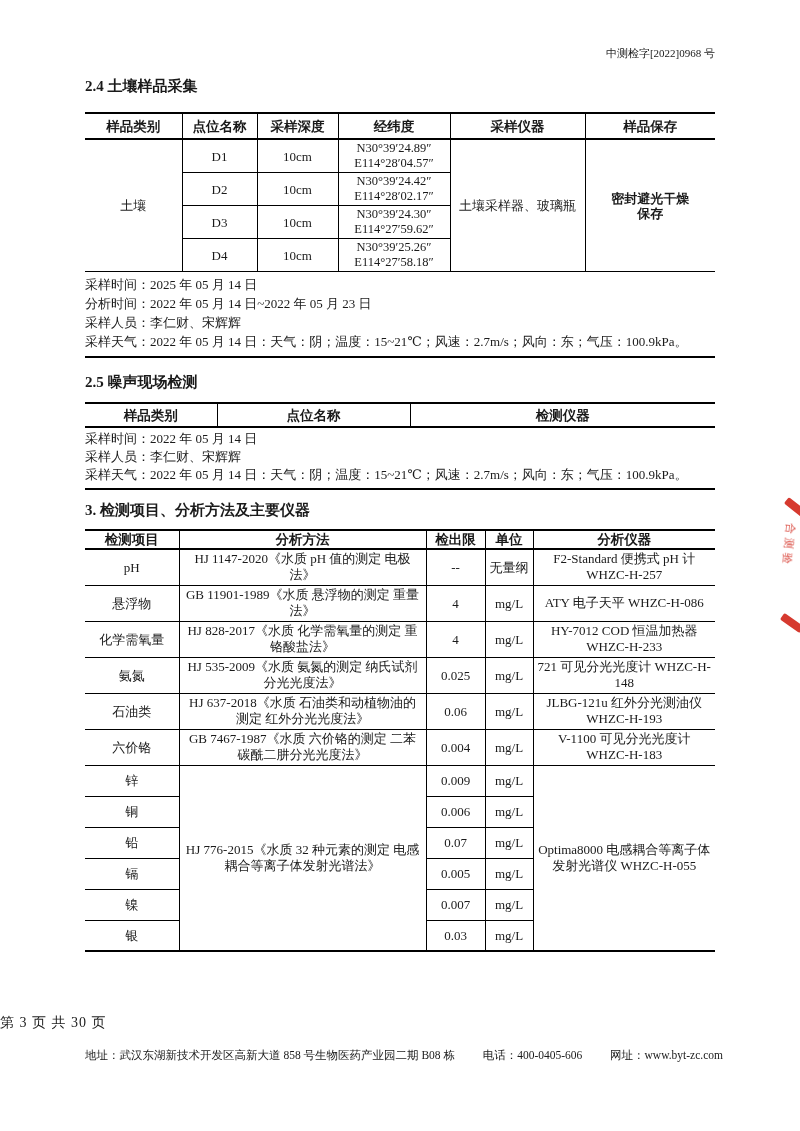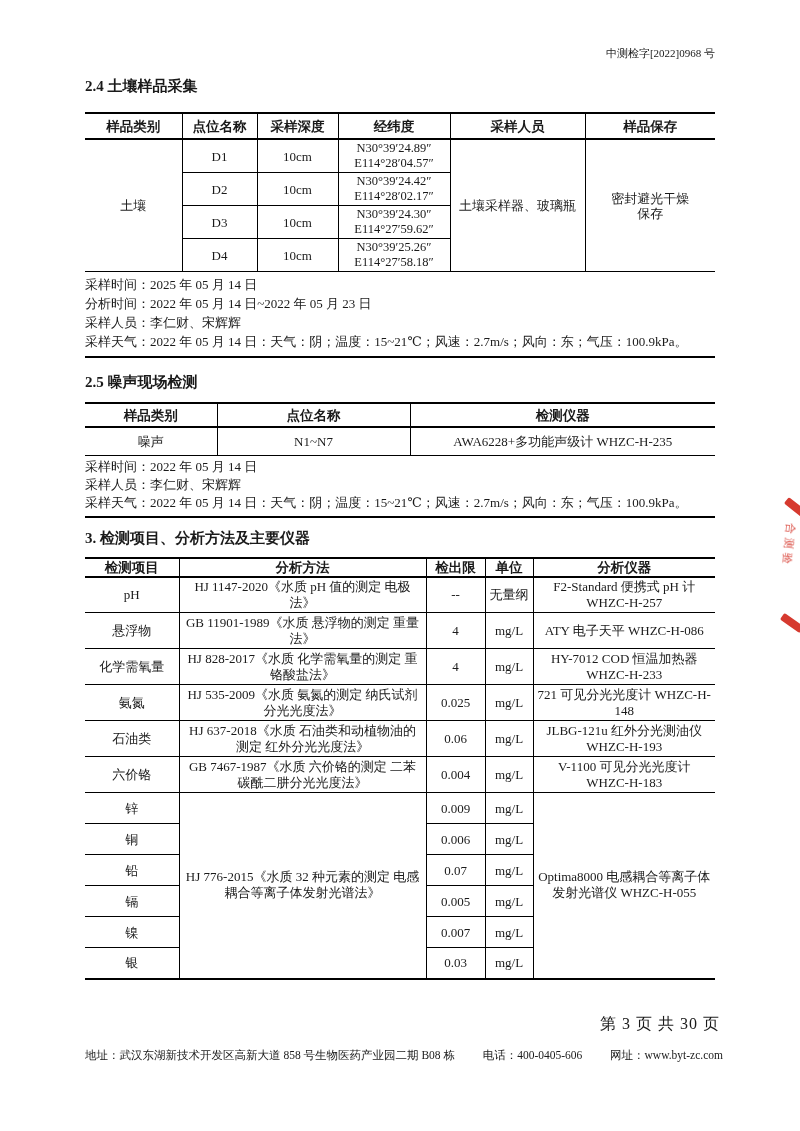--- a/index.html
+++ b/index.html
@@ -49,21 +49,21 @@
     font-weight:bold;
     font-size:13.5px;
     border-bottom:2.5px solid #000;
   }
   table.rpt .c0{border-left:none;}
   table.rpt tr + tr td{border-top:1px solid #000;}
   .t24{margin-top:15px;}
   .t24 tr.hdr{height:26px;}
   .t24 tr.data{height:30px;}
   .coord{font-size:12.5px;line-height:15px;}
-  .wrap6{width:86px;margin:0 auto;}
+  .wrap6{width:86px;margin:0 auto;font-weight:bold;}
   .notes{
     width:630px;
     border-bottom:2.5px solid #000;
     padding:3px 0 5px 0;
     font-size:13px;
     line-height:19px;
   }
   .notes .note-line{white-space:nowrap;}
   .notes25{line-height:18px;padding:2px 0 4px 0;}
   .t25{margin-top:9px;}
@@ -71,22 +71,22 @@
   .t25 tr.data{height:28px;}
   .t31{margin-top:8px;}
   .t31 tr.hdr{height:18px;}
   .t31 tr.r2{height:36px;}
   .t31 tr.r1{height:31px;}
   .t31 td.method-cell{font-size:13px;line-height:16px;}
   .t31 td.instrument-cell{font-size:13px;line-height:16px;}
   .footer-page{
     position:absolute;
     top:1014px;left:0;width:720px;
-    text-align:right;
-    font-size:16px;
+    text-align:left;
+    font-size:14px;
     letter-spacing:1px;
   }
   .footer-address{
     position:absolute;
     top:1048px;left:85px;width:638px;
     display:flex;
     justify-content:space-between;
     font-size:11.5px;
     line-height:15px;
     white-space:nowrap;
@@ -136,21 +136,21 @@
         <col style="width:112px">
         <col style="width:135px">
         <col style="width:130px">
       </colgroup>
     <tbody>
         <tr class="hdr">
       <th class="c0">样品类别</th>
       <th>点位名称</th>
       <th>采样深度</th>
       <th>经纬度</th>
-      <th>采样人员</th>
+      <th>采样仪器</th>
       <th>样品保存</th>
     </tr>
     <tr class="data">
       <td class="c0" rowspan="4">土壤</td>
       <td>D1</td>
       <td>10cm</td>
       <td>
         <div class="coord">N30°39′24.89″</div>
         <div class="coord">E114°28′04.57″</div>
       </td>
@@ -198,25 +198,20 @@
     <colgroup>
         <col style="width:132px">
         <col style="width:193px">
         <col style="width:305px">
       </colgroup>
     <tbody>
         <tr class="hdr">
       <th class="c0">样品类别</th>
       <th>点位名称</th>
       <th>检测仪器</th>
-    </tr>
-    <tr class="data">
-      <td class="c0">噪声</td>
-      <td>N1~N7</td>
-      <td>AWA6228+多功能声级计 WHZC-H-235</td>
     </tr>
   </tbody>
     </table>
   <div class="notes notes25">
     <div class="note-line">采样时间：2022 年 05 月 14 日</div>
     <div class="note-line">采样人员：李仁财、宋辉辉</div>
     <div class="note-line">采样天气：2022 年 05 月 14 日：天气：阴；温度：15~21℃；风速：2.7m/s；风向：东；气压：100.9kPa。</div>
   </div>
 
   <div class="sec-title h3">3. 检测项目、分析方法及主要仪器</div>

